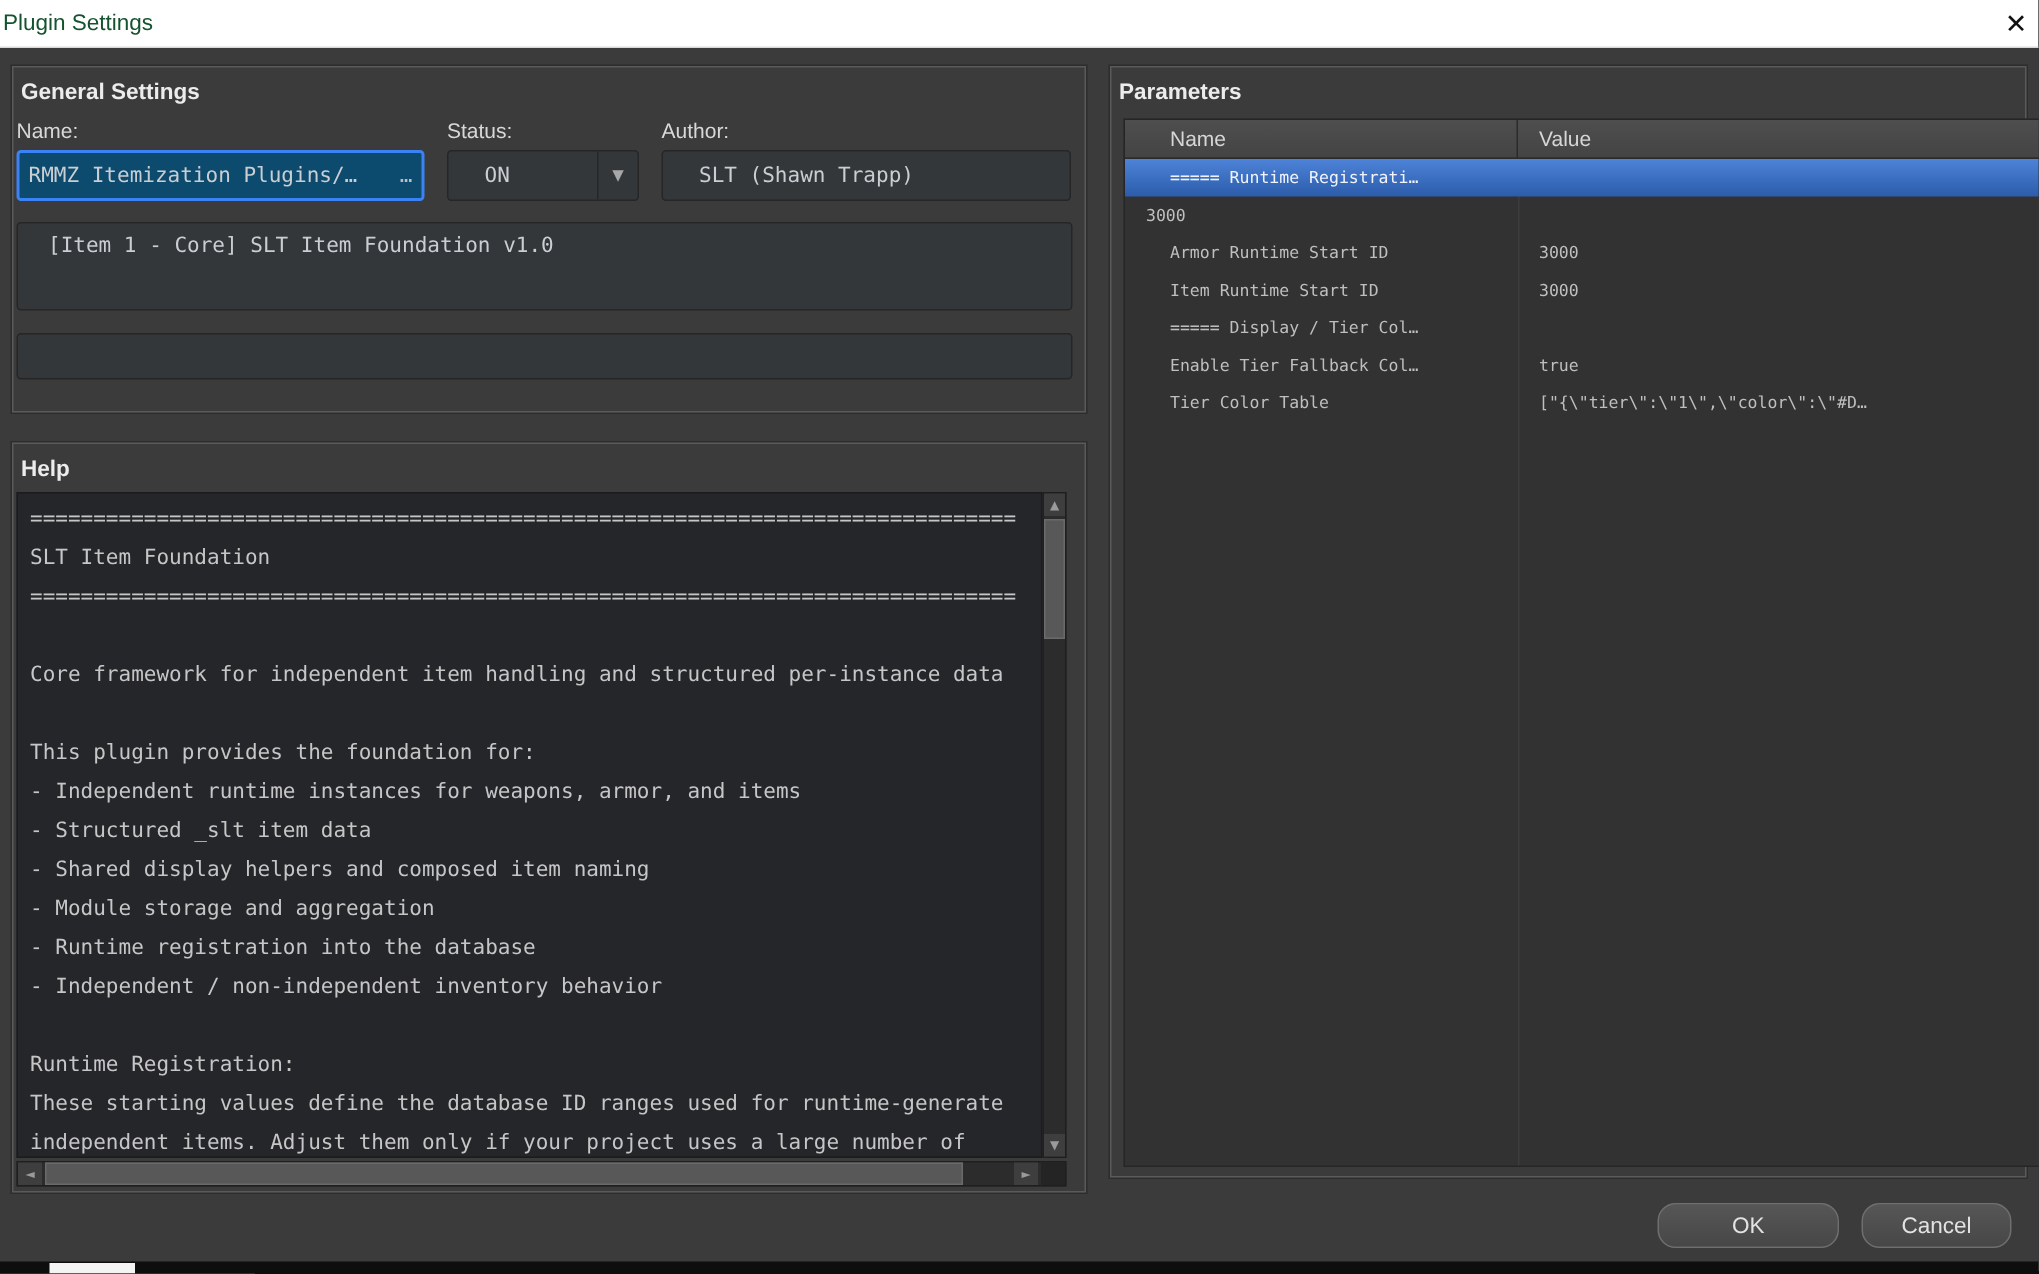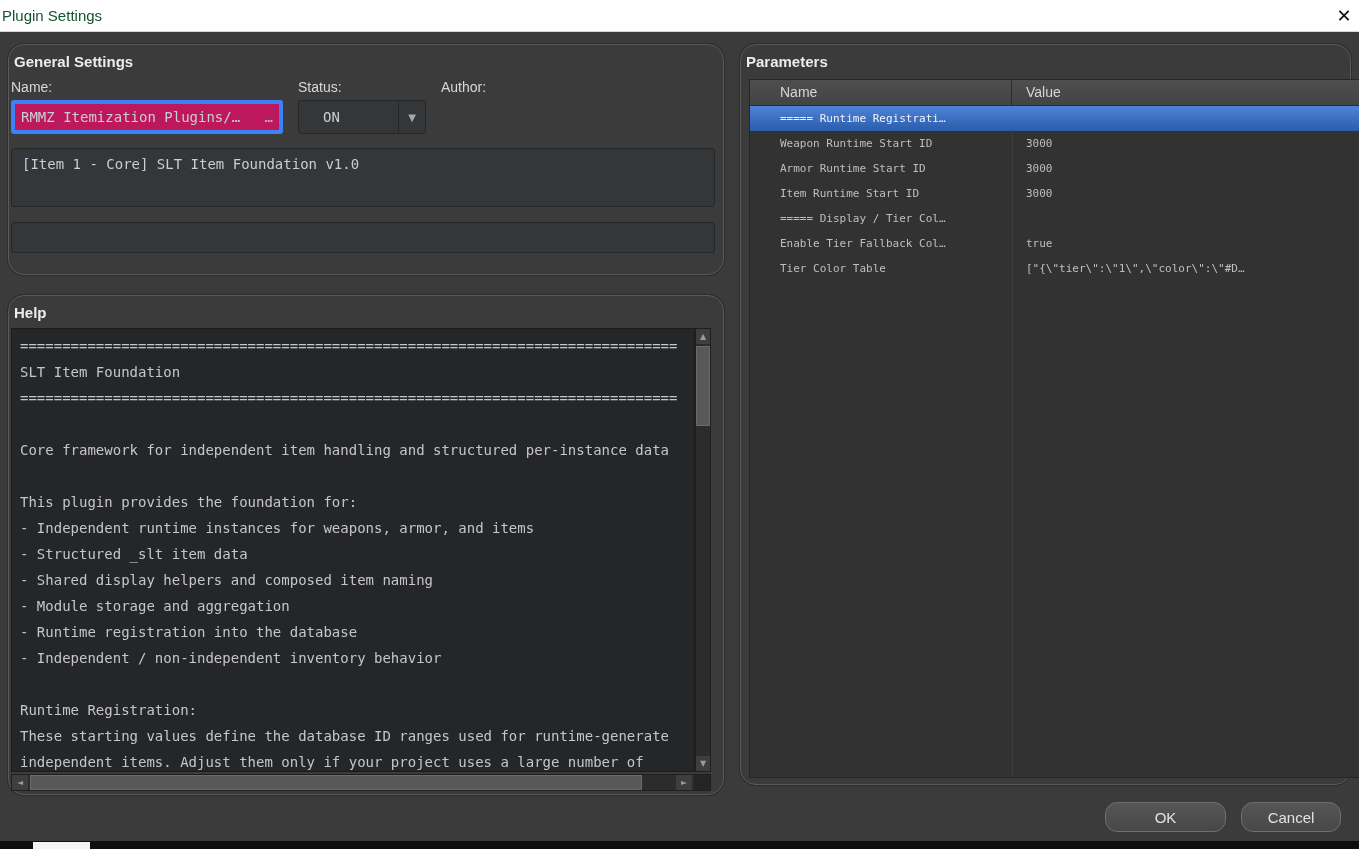--- a/index.html
+++ b/index.html
@@ -23,21 +23,21 @@
   .titlebar .close {
     position:absolute; right:1px; top:3px; width:28px; height:26px;
     font-size:18px; color:#111; text-align:center; line-height:26px;
     cursor:default;
   }
 
   
   .groupbox {
     position:absolute;
     border:1px solid #5a5a5a;
-    border-radius:16px;
+    border-radius:0;
     background:#3b3b3b;
     box-shadow:0 0 0 1px #2d2d2d;
   }
   .group-title {
     position:absolute; left:5px; top:8px;
     font-size:15px; font-weight:bold; color:#ececec;
   }
   #general-group { left:8px; top:44px; width:716px; height:231px; }
   #help-group    { left:8px; top:282px; width:716px; height:500px;margin-top:13px; }
   #params-group  { left:740px; top:44px; width:611px; height:741px; }
@@ -55,42 +55,42 @@
     font-family:"DejaVu Sans Mono", monospace;
     font-size:14px;
     display:flex; align-items:center;
     padding:0 24px;
     overflow:hidden; white-space:nowrap;
   }
 
   
   #name-field {
     left:2px; top:55px; width:272px; height:34px;
-    border:4px solid #3b82f6;
-    background:#be185d;
+    border:2px solid #3b82f6;
+    background:#0c4a6e;
     padding:0 6px;
   }
   #name-field .val { flex:1 1 auto; overflow:hidden; white-space:nowrap; }
   #name-field .browse { flex:0 0 auto; color:#b9bec4; padding-left:6px; }
 
   
   #status-field { left:289px; top:55px; width:128px; height:34px; padding-right:30px; }
   #status-field .dd-arrow {
     position:absolute; right:0; top:0; width:27px; height:32px;
     border-left:1px solid #262626;
     display:flex; align-items:center; justify-content:center;
     color:#a8a8a8; font-size:10px;
     font-family:"DejaVu Sans", sans-serif;
   }
 
   #author-field { left:432px; top:55px; width:273px; height:34px; }
 
   #desc-box {
     left:2px; top:103px; width:704px; height:59px;
-    align-items:flex-start; padding:7px 10px;
+    align-items:flex-start; padding:7px 20px;
   }
   #empty-box { left:2px; top:177px; width:704px; height:31px; }
 
   
   #help-text {
     position:absolute; left:2px; top:32px; width:684px; height:444px;
     background:#24262a;
     border:1px solid #1b1b1b;
     color:#c6c6c6;
     font-family:"DejaVu Sans Mono", monospace;
@@ -208,20 +208,23 @@
     <span class="browse">…</span>
   </div>
 
   <div class="label" style="left:289px; top:34px;">Status:</div>
   <div class="field" id="status-field">
     <span>ON</span>
     <span class="dd-arrow">▼</span>
   </div>
 
   <div class="label" style="left:432px; top:34px;">Author:</div>
+  <div class="field" id="author-field">
+    <span>SLT (Shawn Trapp)</span>
+  </div>
 
   <div class="field" id="desc-box">
     <span>[Item 1 - Core] SLT Item Foundation v1.0</span>
   </div>
 
   <div class="field" id="empty-box">
     <span></span>
   </div>
 </div>
 
@@ -271,21 +274,20 @@
     </div>
     <div class="tbody">
       <div class="gutter-strip"></div>
       <div class="col-sep"></div>
 
       <div class="prow selected">
         <div class="cell name">===== Runtime Registrati…</div>
         <div class="cell value"></div>
       </div>
       <div class="prow">
-        <div class="cell name">Weapon Runtime Start ID</div>
         <div class="cell value">3000</div>
       </div>
       <div class="prow">
         <div class="cell name">Armor Runtime Start ID</div>
         <div class="cell value">3000</div>
       </div>
       <div class="prow">
         <div class="cell name">Item Runtime Start ID</div>
         <div class="cell value">3000</div>
       </div>

